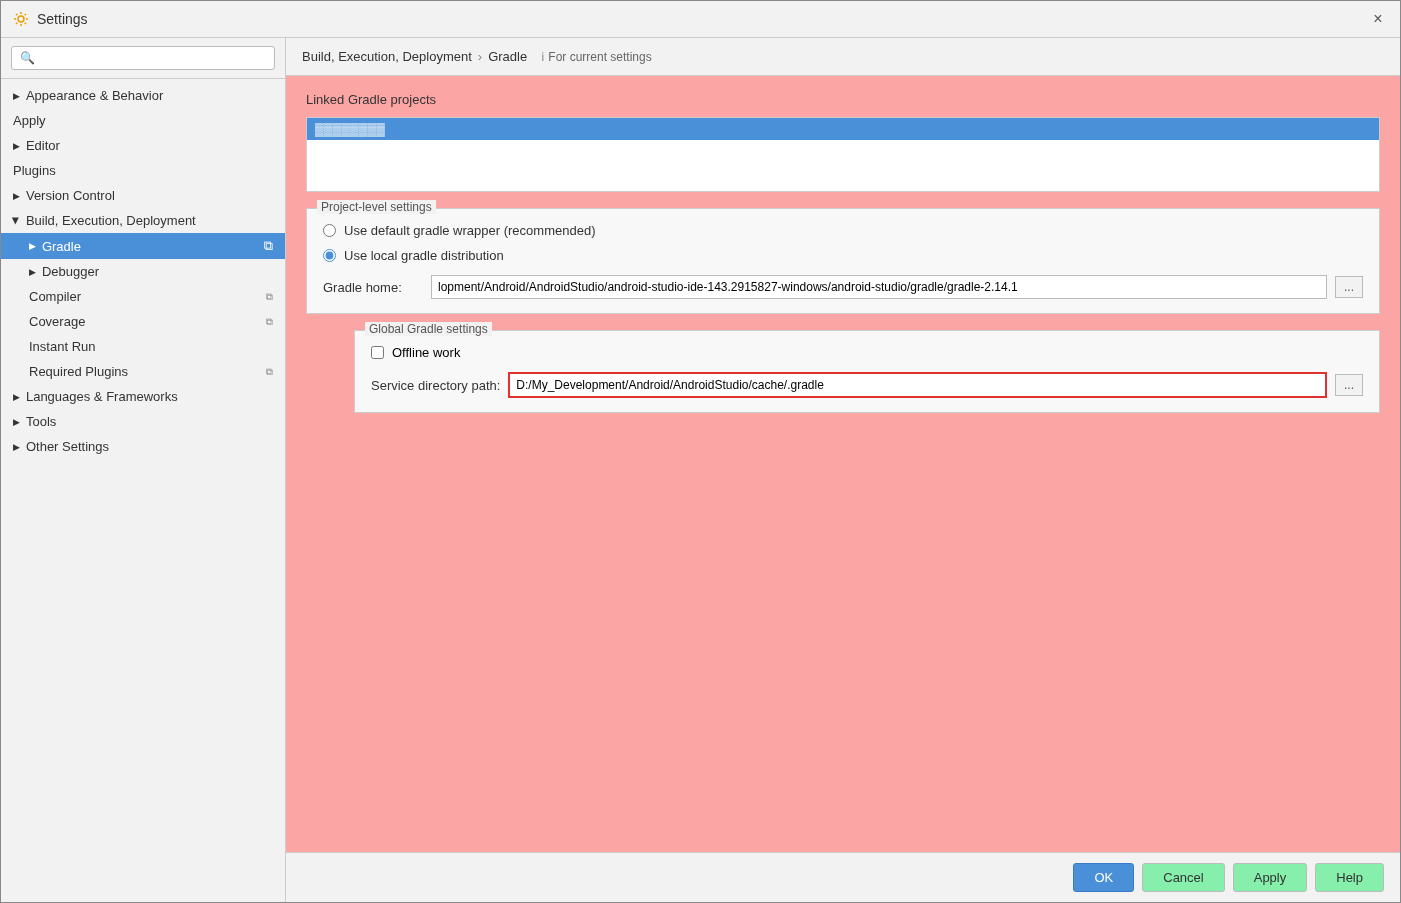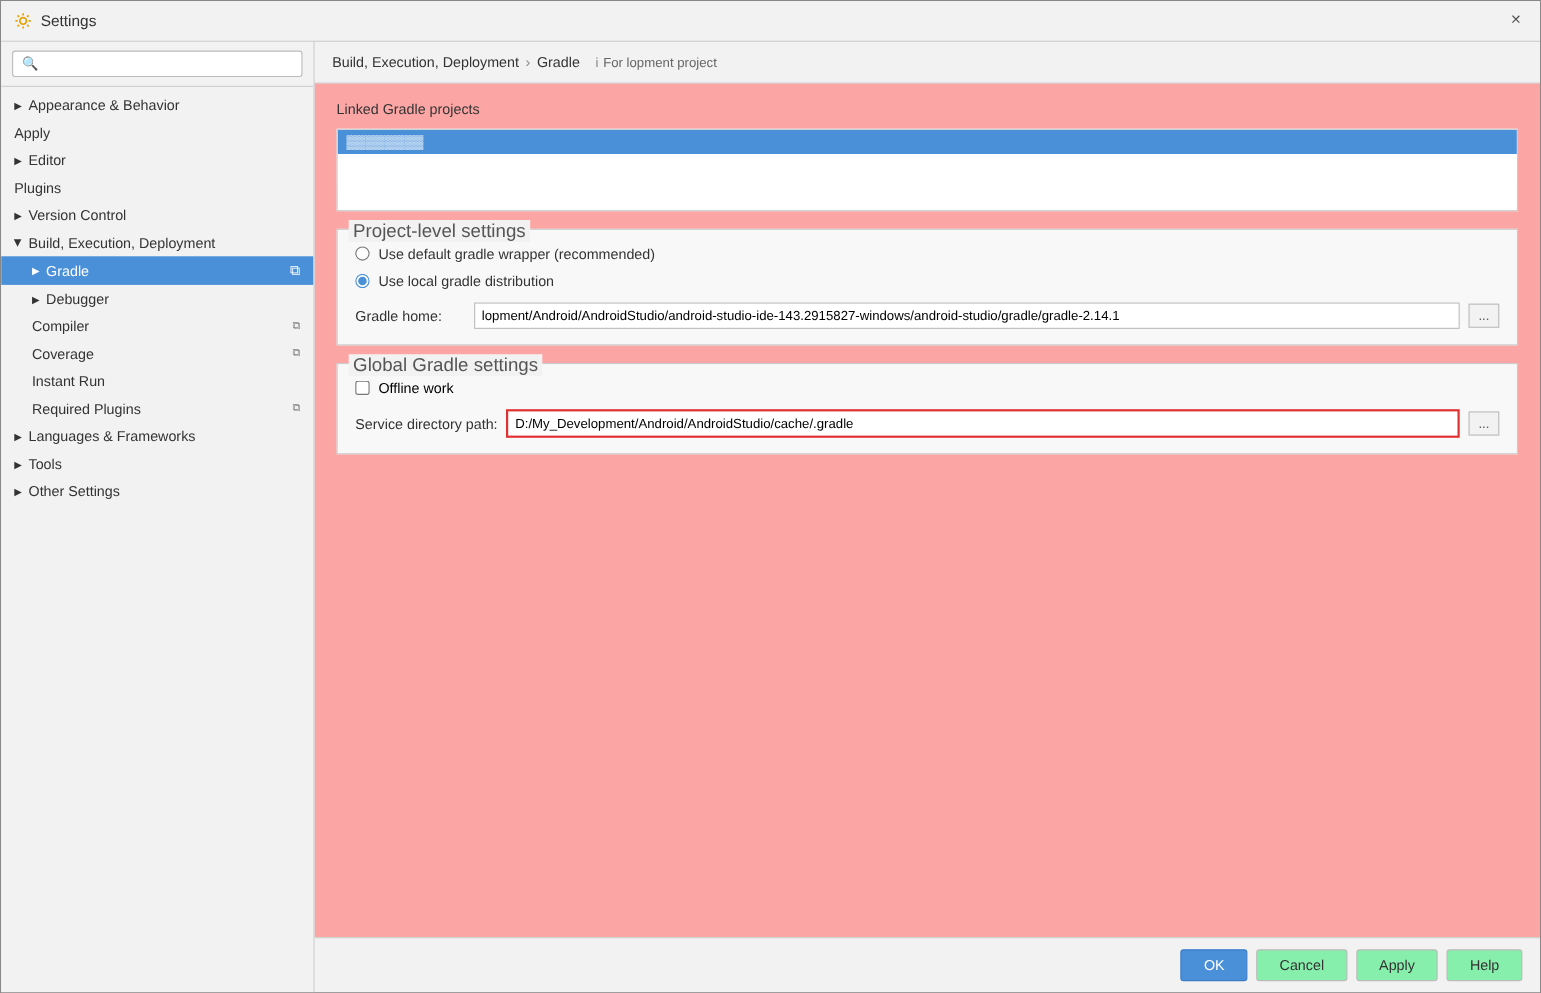--- a/index.html
+++ b/index.html
@@ -206,21 +206,21 @@
       background: #f8f8f8;
       position: relative;
     }
 
     .section-label {
       position: absolute;
       top: -9px;
       left: 10px;
       background: #f2f2f2;
       padding: 0 4px;
-      font-size: 17px;
+      font-size: 12px;
       color: #555;
     }
 
     .radio-group {
       display: flex;
       flex-direction: column;
       gap: 10px;
     }
 
     .radio-item {
@@ -440,21 +440,21 @@
 
     <div class="main-panel">
 
       <div class="breadcrumb-bar">
         <span class="breadcrumb-text">Build, Execution, Deployment</span>
         <span class="breadcrumb-sep">›</span>
         <span class="breadcrumb-text">Gradle</span>
         <span style="margin-left: 8px;">
           <span class="for-project">
             <span style="font-size:12px;color:#888;">ℹ</span>
-            <span>For lopment project</span>
+            <span>For current settings</span>
           </span>
         </span>
       </div>
 
       <div class="settings-content">
 
         <div class="linked-projects-section">
           <div class="section-title">Linked Gradle projects</div>
           <div class="linked-projects-list">
             <div class="linked-project-row">
@@ -476,21 +476,21 @@
               <span class="radio-label">Use local gradle distribution</span>
             </label>
           </div>
           <div class="gradle-home-row">
             <span class="field-label">Gradle home:</span>
             <input type="text" class="text-field" value="lopment/Android/AndroidStudio/android-studio-ide-143.2915827-windows/android-studio/gradle/gradle-2.14.1" style="">
             <button class="browse-btn">...</button>
           </div>
         </div>
 
-        <div class="global-gradle-settings" style="margin-top: 16px;">
+        <div class="global-gradle-settings" style="margin-top: 16px; margin-left: 48px;">
           <span class="section-label">Global Gradle settings</span>
           <label class="checkbox-item">
             <input type="checkbox" style="">
             <span>Offline work</span>
           </label>
           <div class="service-dir-row">
             <span class="field-label">Service directory path:</span>
             <input type="text" class="service-dir-field" value="D:/My_Development/Android/AndroidStudio/cache/.gradle" style="">
             <button class="browse-btn">...</button>
           </div>

